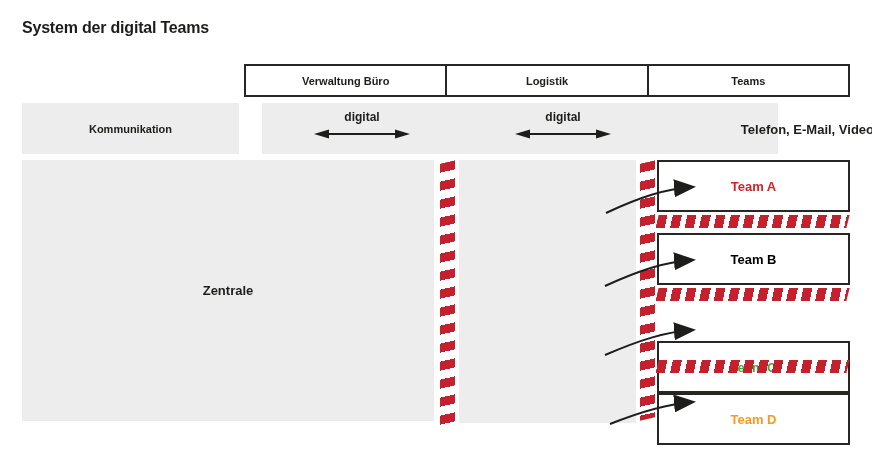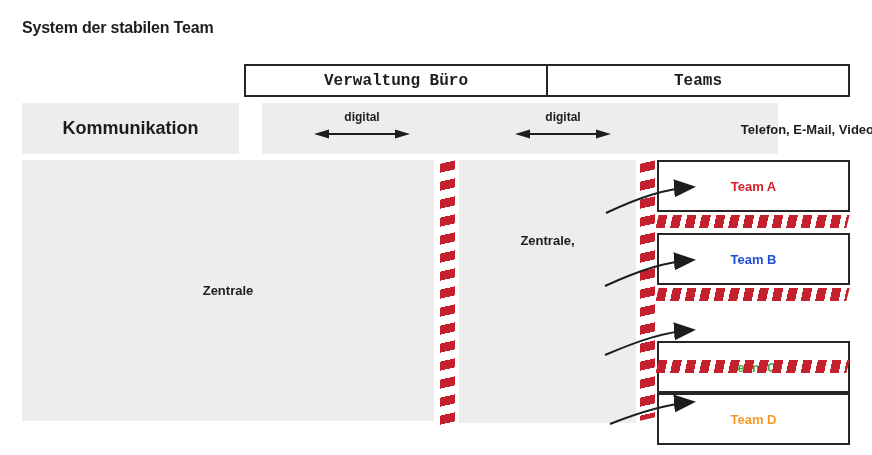--- a/index.html
+++ b/index.html
@@ -16,29 +16,29 @@
   }
 
   
   .header-bar {
     left:244px; top:64px; width:606px; height:33px;
     border:2px solid #262624; background:#ffffff;
     display:flex;
   }
   .header-cell {
     flex:1; display:flex; align-items:center; justify-content:center;
-    font-size:16px; font-weight:700;font-family:Liberation Mono, monospace;
+    font-size:11px; font-weight:700;
   }
   .header-cell + .header-cell { border-left:2px solid #262624; }
 
   
   .komm-box {
     left:22px; top:103px; width:217px; height:51px; background:#ededed;
     display:flex; align-items:center; justify-content:center;
-    font-size:18px; font-weight:700;
+    font-size:11px; font-weight:700;
   }
   .comm-strip {
     left:262px; top:103px; width:516px; height:51px; background:#ededed;
   }
   .digital-group {
     position:absolute; width:98px; text-align:center; top:7px;
     font-size:12px; font-weight:700;
   }
   .digital-group .dbl-arrow { display:block; margin:4px auto 0 auto; }
   .digital-1 { left:51px; }
@@ -89,24 +89,25 @@
       #c5202d 0px, #c5202d 9px, transparent 9px, transparent 14.5px);
     transform:skewX(-14deg);
   }
   .stripe-1 { top:215px; } .stripe-2 { top:288px; } .stripe-3 { top:360px; }
 
   .arrows-overlay { left:0; top:0; pointer-events:none; }
 </style>
 </head>
 <body>
 
-<div class="abs title">System der stabilen Team</div>
+<div class="abs title">System der digital Teams</div>
 
 <div class="abs header-bar">
   <div class="header-cell">Verwaltung Büro</div>
+  <div class="header-cell">Logistik</div>
   <div class="header-cell">Teams</div>
 </div>
 
 <div class="abs komm-box">Kommunikation</div>
 
 <div class="abs comm-strip">
   <div class="digital-group digital-1">
     <span>digital</span>
     <svg class="dbl-arrow" width="98" height="12" viewBox="0 0 98 12">
       <line x1="12" y1="6" x2="86" y2="6" stroke="#1d1d1b" stroke-width="2"></line>
@@ -126,32 +127,31 @@
 </div>
 
 <div class="abs material-box">
   <span>Zentrale</span>
 </div>
 
 <div class="abs v-barrier v-barrier-left"></div>
 
 <div class="abs logistics-panel">
   <div class="supply-note">
-    <div>Zentrale,</div>
   </div>
 </div>
 
 <div class="abs v-barrier v-barrier-right"></div>
 
 <div class="abs team-box team-a">
   <span style="color: rgb(214, 33, 43);">Team A</span>
 </div>
 <div class="abs h-stripe stripe-1"></div>
 <div class="abs team-box team-b">
-  <span style="color: #1d4ed8;">Team B</span>
+  <span style="color: #000000;">Team B</span>
 </div>
 <div class="abs h-stripe stripe-2"></div>
 <div class="abs team-box team-c">
   <span style="color: rgb(63, 170, 69);">Team C</span>
 </div>
 <div class="abs h-stripe stripe-3"></div>
 <div class="abs team-box team-d">
   <span style="color: rgb(245, 155, 35);">Team D</span>
 </div>
 

